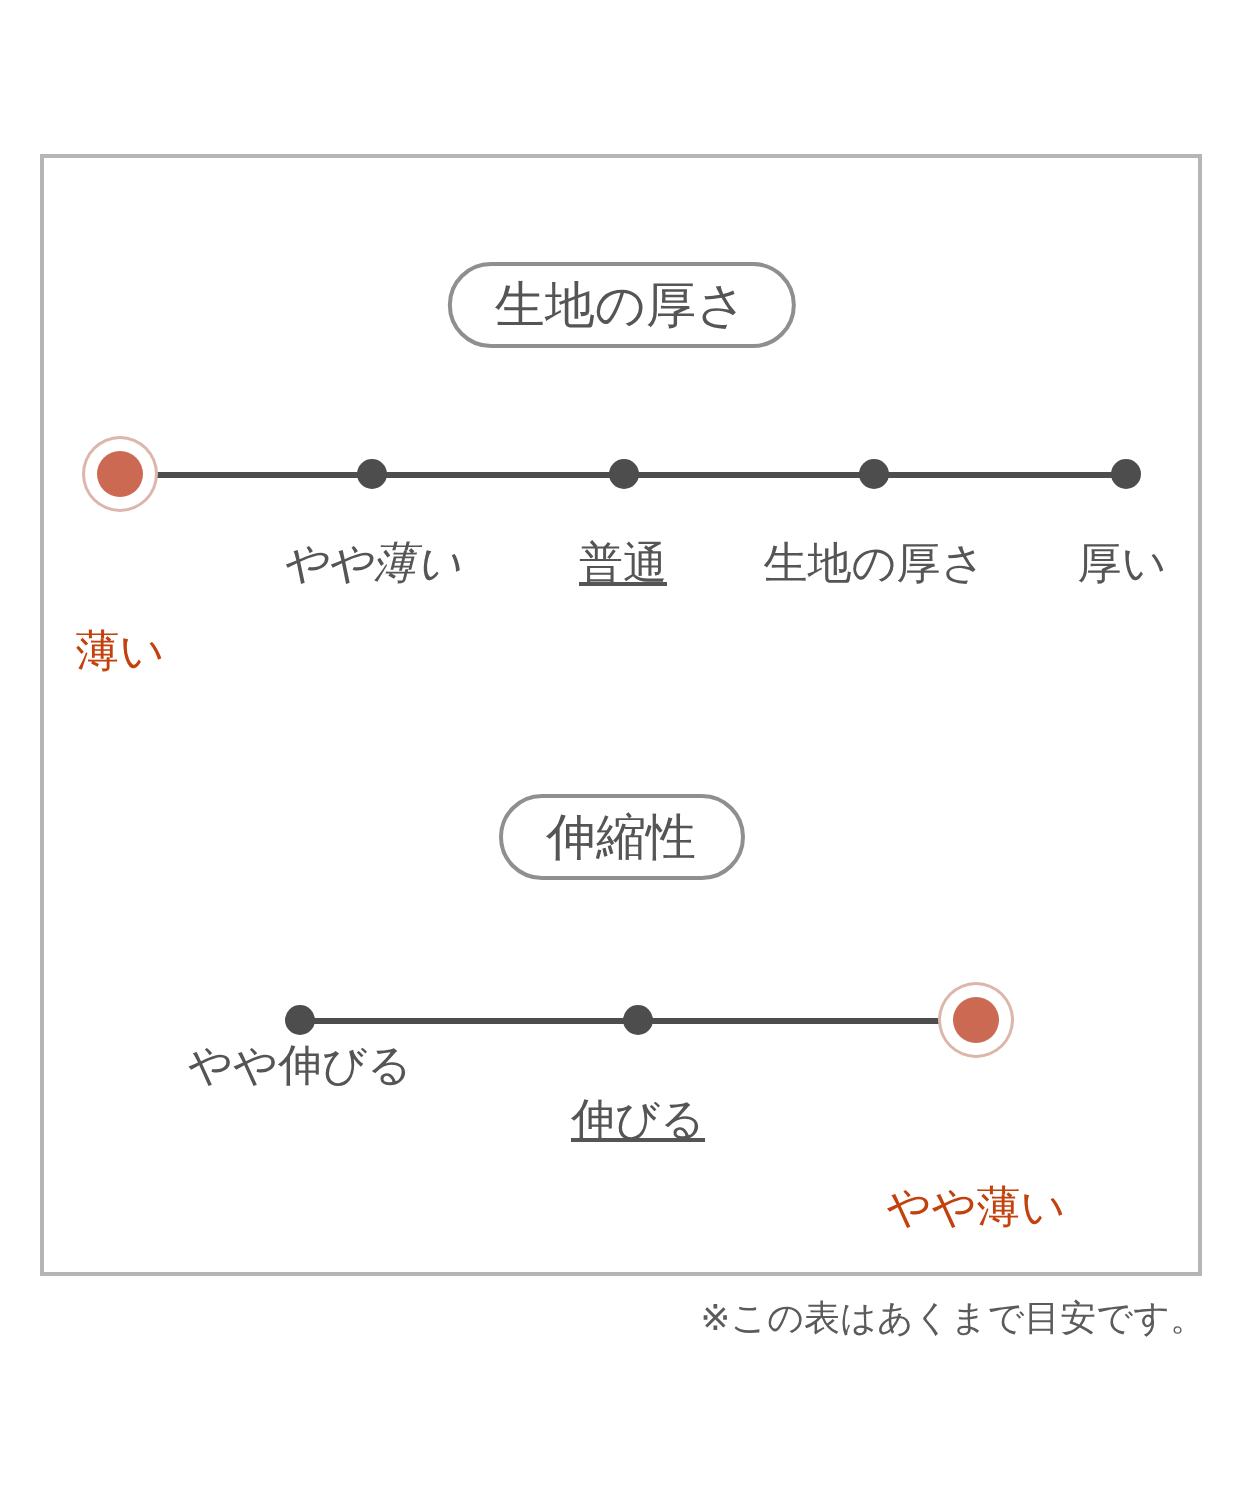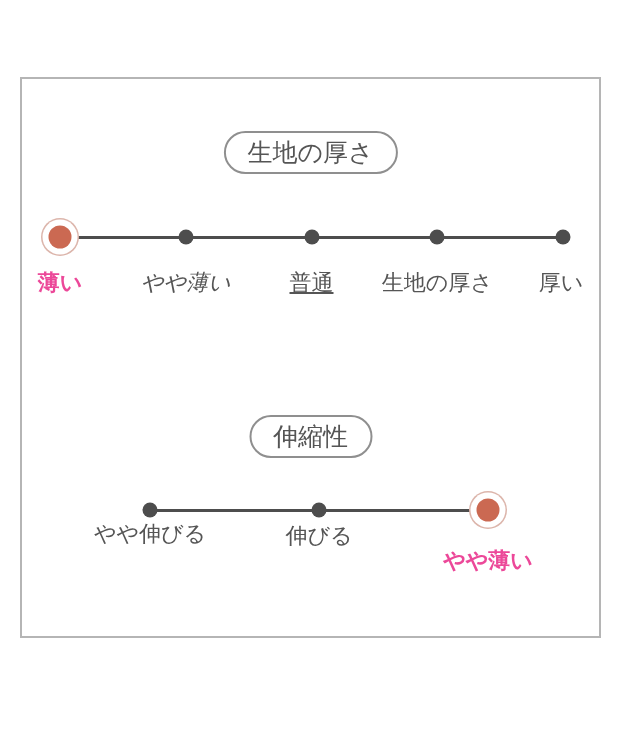--- a/index.html
+++ b/index.html
@@ -67,22 +67,23 @@
   }
   .opt-label {
     position: absolute;
     transform: translateX(-50%);
     font-size: 22px;
     line-height: 26px;
     color: var(--text);
     white-space: nowrap;
   }
   .opt-label.selected {
-    font-weight: bold;
-    color: #ec4899;
+    font-weight: normal;
+    color: #c2410c;
+    margin-top: 44px;
   }
   .footnote {
     position: absolute;
     right: 22px;
     top: 648px;
     font-size: 18px;
     line-height: 24px;
     color: #5b5b5b;
     white-space: nowrap;
   }
@@ -98,23 +99,24 @@
         <div class="dot selected" style="left: 38px; top: 158px;"></div>
         <div class="opt-label selected" style="left: 38px; top: 191px;">薄い</div>
         <div class="dot" style="left: 163.75px; top: 158px;"></div>
         <div class="opt-label" style="left: 163.75px; top: 191px; font-style: italic;">やや薄い</div>
         <div class="dot" style="left: 289.5px; top: 158px;"></div>
         <div class="opt-label" style="left: 289.5px; top: 191px; text-decoration: underline;">普通</div>
         <div class="dot" style="left: 415.25px; top: 158px;"></div>
         <div class="opt-label" style="left: 415.25px; top: 191px;">生地の厚さ</div>
         <div class="dot" style="left: 541px; top: 158px;"></div>
         <div class="opt-label" style="left: 539px; top: 191px; text-align: right;">厚い</div>
-        <div class="pill" style="top: 336px;">伸縮性</div>
+        <div class="pill" style="top: 318px;">伸縮性</div>
         <div class="track" style="left: 128px; top: 429.5px; width: 338px;"></div>
         <div class="dot" style="left: 128px; top: 431px;"></div>
         <div class="opt-label" style="left: 128px; top: 442px;">やや伸びる</div>
         <div class="dot" style="left: 297px; top: 431px;"></div>
-        <div class="opt-label" style="left: 297px; top: 444px;">伸びる</div>
+        <div class="opt-label" style="left: 297px; top: 469px; text-decoration: underline;">伸びる</div>
         <div class="dot selected" style="left: 466px; top: 431px;"></div>
         <div class="opt-label selected" style="left: 466px; top: 469px;">やや薄い</div>
       </div>
   </div>
+  <div class="footnote">※この表はあくまで目安です。</div>
 </div>
 
 </body></html>

